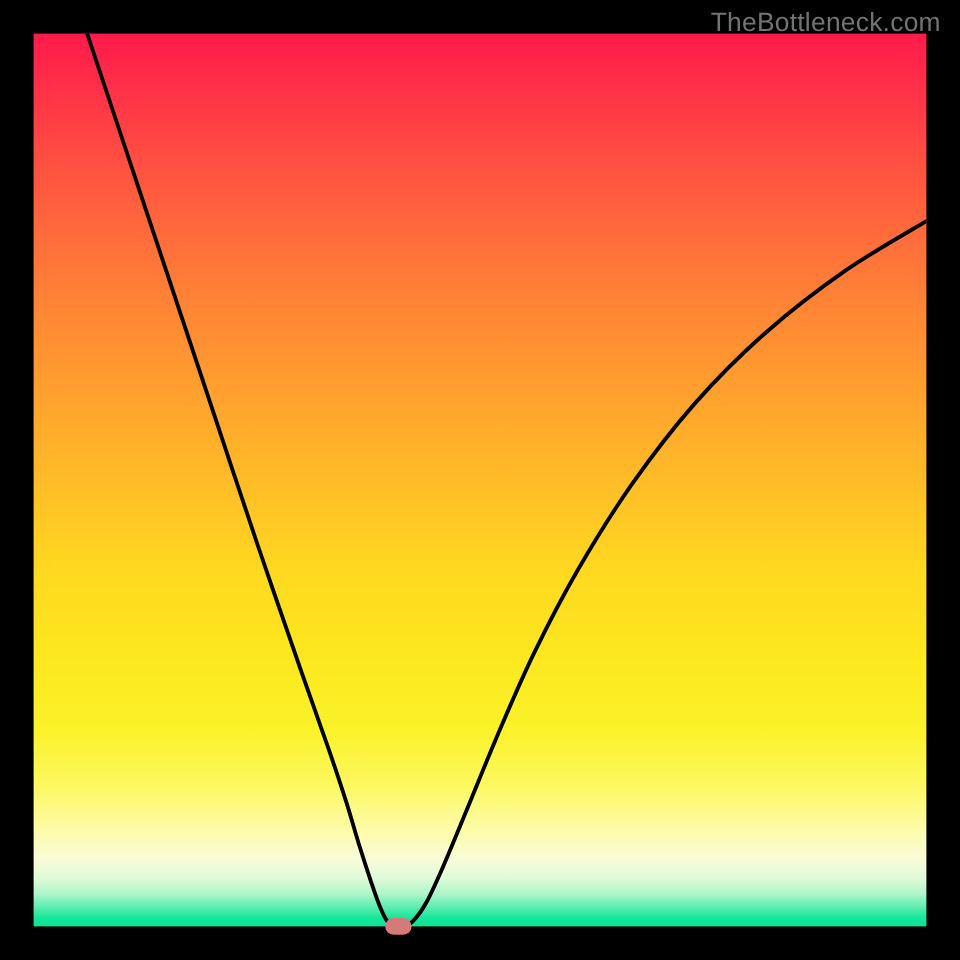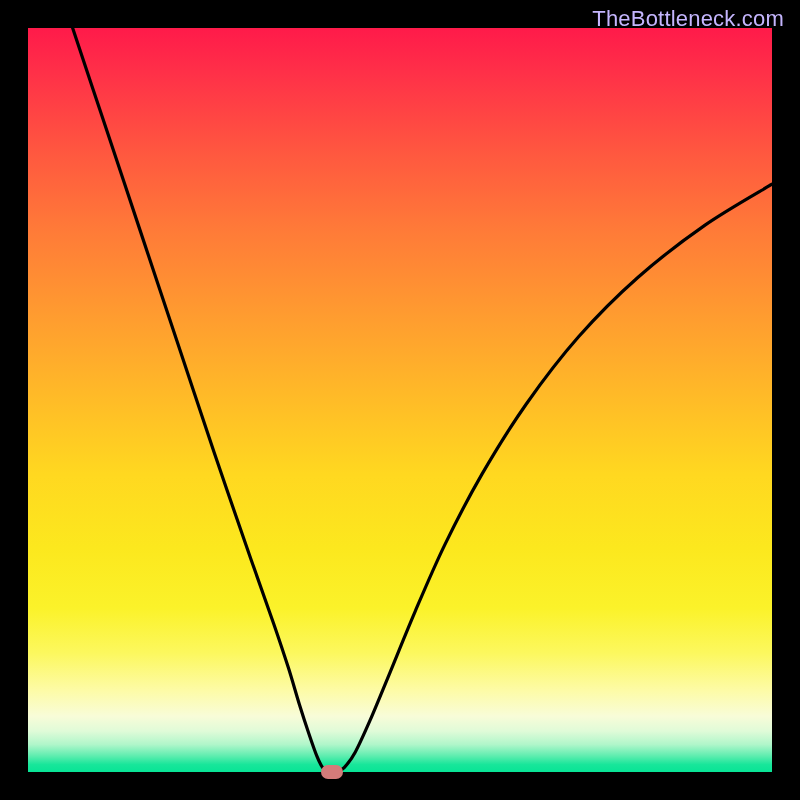--- a/index.html
+++ b/index.html
@@ -1,17 +1,17 @@
 <!DOCTYPE html>
 <html><head>
 <meta charset="utf-8">
 <style>
   * { margin: 0; padding: 0; box-sizing: border-box; }
   body { width: 800px; height: 800px; background: #000; position: relative; font-family: Arial, sans-serif; }
-  .watermark { position: absolute; top: 6px; right: 16px; color: #c4b5fd; font-size: 22px; font-weight: 500; z-index: 10; letter-spacing: 0.2px; }
+  .watermark { position: absolute; top: 6px; right: 16px; color: #737373; font-size: 22px; font-weight: 500; z-index: 10; letter-spacing: 0.2px; }
   .frame { position: absolute; top: 28px; left: 28px; width: 744px; height: 744px; }
   .gradient-bg {
     position: absolute; inset: 0;
     background: linear-gradient(to bottom,
       #ff1a4a 0%,
       #ff3048 6%,
       #ff5540 16%,
       #ff7a38 27%,
       #ff9a30 38%,
       #ffb928 49%,

